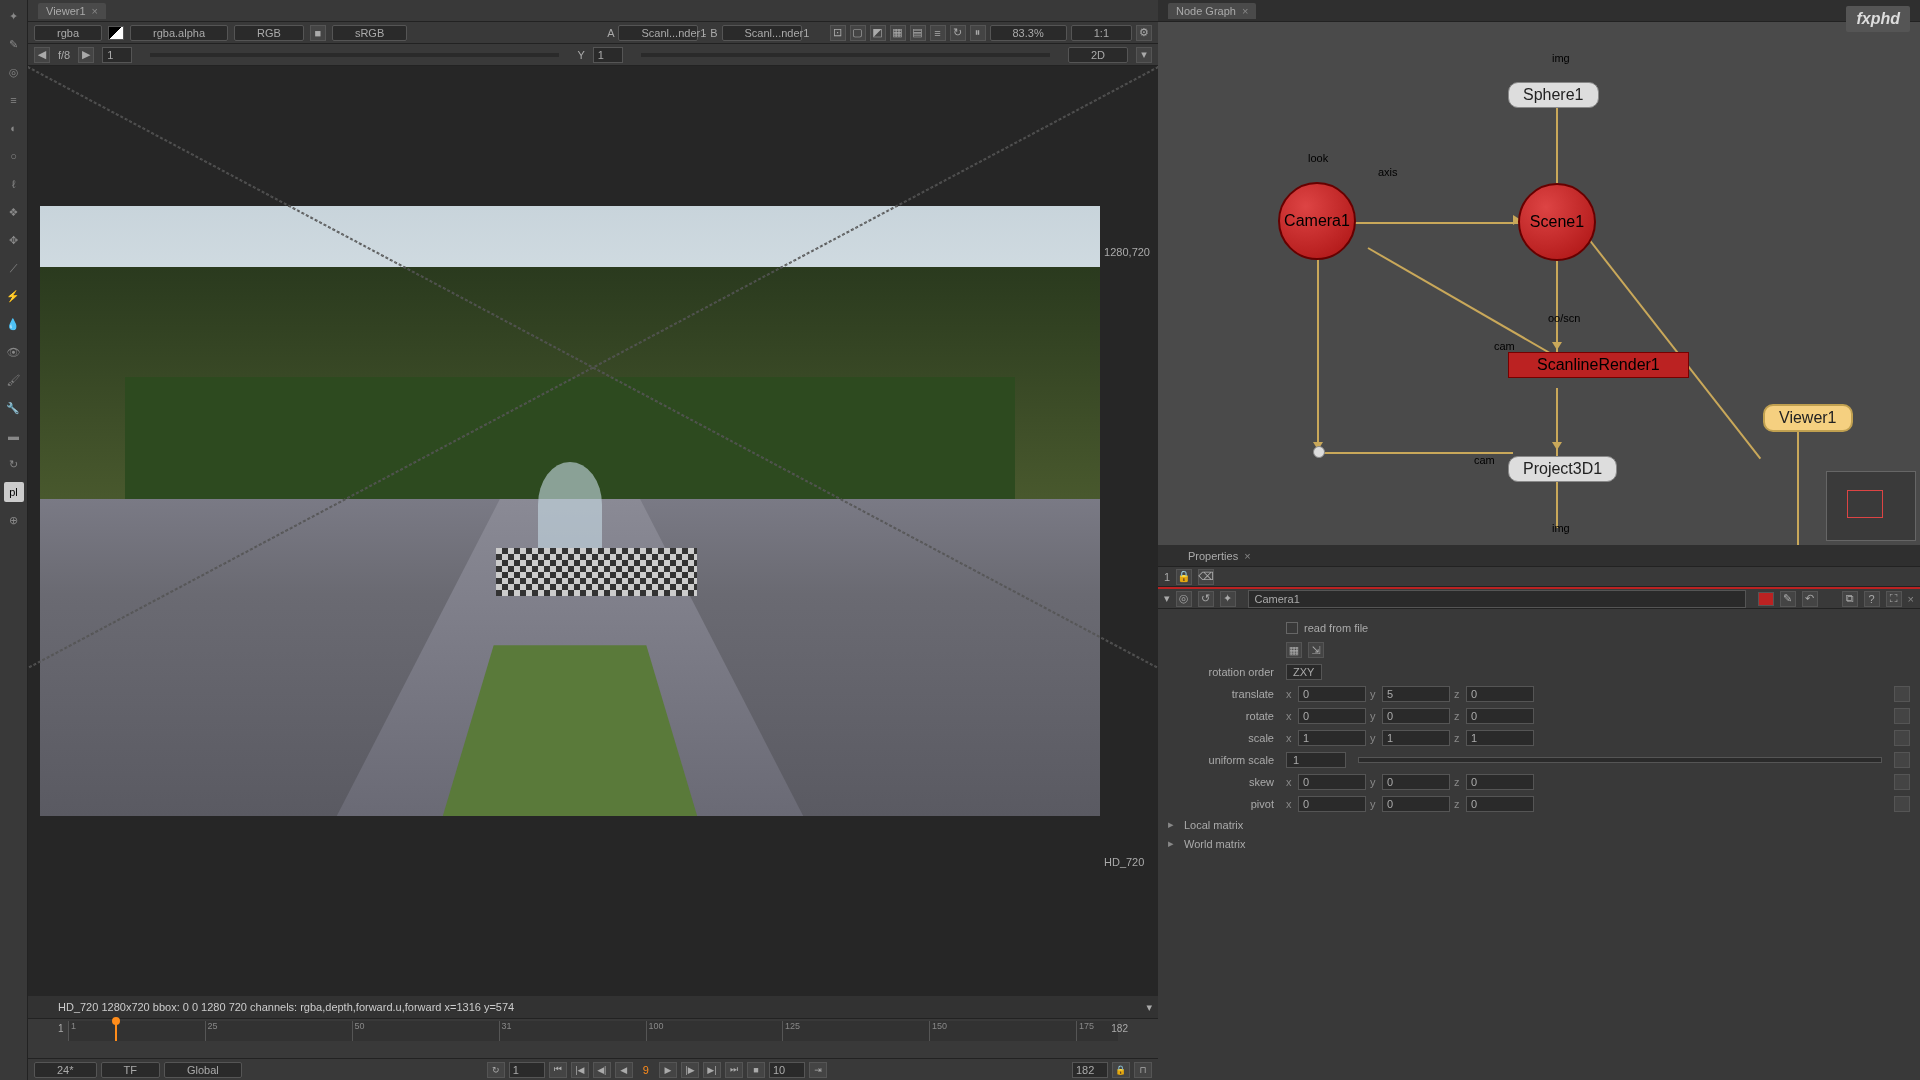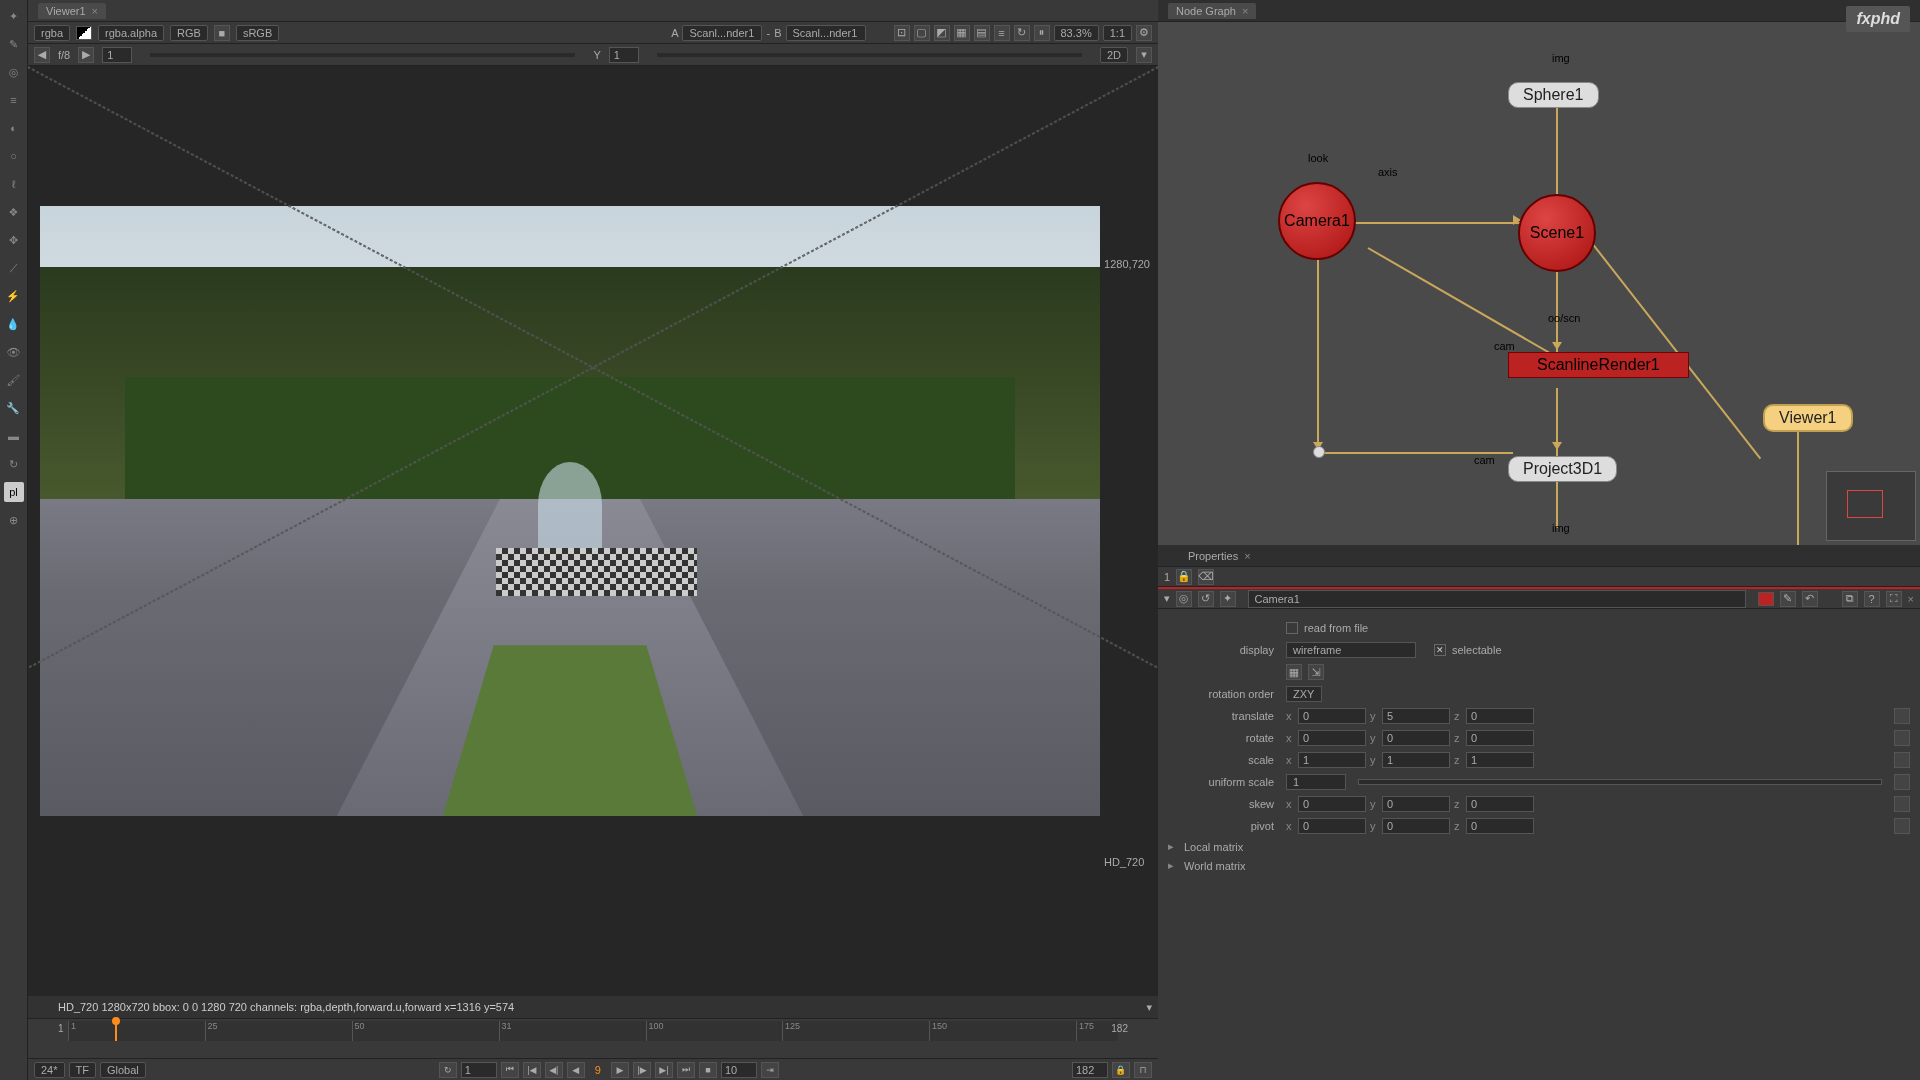--- a/index.html
+++ b/index.html
@@ -11,21 +11,21 @@
 .tool-icon.active { background:#555; border-radius:2px; }
 
 
 .viewer-panel { position:absolute; left:28px; top:0; width:1130px; height:1080px; background:#323232; }
 .viewer-tabs { height:22px; background:#393939; display:flex; align-items:center; padding-left:10px; gap:6px; border-bottom:1px solid #222; }
 .viewer-tab { background:#4a4a4a; padding:2px 8px; display:flex; align-items:center; gap:6px; border-radius:2px 2px 0 0; }
 .close-x { color:#888; cursor:pointer; }
 
 .viewer-toolbar1 { height:22px; background:#393939; display:flex; align-items:center; padding:0 6px; gap:6px; border-bottom:1px solid #222; }
 .viewer-toolbar2 { height:22px; background:#393939; display:flex; align-items:center; padding:0 6px; gap:8px; border-bottom:1px solid #222; }
-.tb-sel { background:#2a2a2a; border:1px solid #555; padding:1px 6px; border-radius:2px; height:16px; display:flex; align-items:center; }
+.tb-sel { background:#2a2a2a; border:1px solid #555; padding:1px 22px; border-radius:2px; height:16px; display:flex; align-items:center; }
 .tb-swatch { width:16px; height:14px; background:linear-gradient(135deg,#000 50%,#fff 50%); border:1px solid #555; }
 .tb-btn { width:16px; height:16px; background:#444; border:1px solid #555; display:flex; align-items:center; justify-content:center; cursor:pointer; }
 .tb-right { margin-left:auto; display:flex; align-items:center; gap:4px; }
 .tb-input { background:#2a2a2a; border:1px solid #555; padding:1px 4px; width:30px; height:16px; color:#aaa; }
 
 .viewer-content { position:absolute; left:0; top:66px; right:0; bottom:84px; background:#262626; overflow:hidden; }
 .viewer-image { position:absolute; left:12px; top:140px; width:1060px; height:610px; }
 .sky { position:absolute; left:0; top:0; width:100%; height:28%; background:linear-gradient(#c8d4db,#dce5ea); }
 .trees { position:absolute; left:0; top:10%; width:100%; height:40%; background:linear-gradient(#2a3a1e,#4a5a2e); }
 .hedge { position:absolute; left:8%; top:28%; width:84%; height:24%; background:#2d4a1f; }
@@ -174,21 +174,21 @@
     <div class="viewer-image">
       <div class="sky"></div>
         <div class="trees"></div>
         <div class="hedge"></div>
       <div class="ground"></div>
         <div class="path"></div>
         <div class="grass-strip"></div>
       <div class="fountain"></div>
         <div class="checker"></div>
     </div>
-    <div class="res-label" style="right:8px;top:192px">1280,720</div>
+    <div class="res-label" style="right:8px;top:180px">1280,720</div>
     <div class="res-label" style="left:1076px;top:790px">HD_720</div>
     <div class="dashed-overlay">
       <div class="dash-line" style="left:0;top:0;width:200%;transform:rotate(28deg);transform-origin:0 0"></div>
       <div class="dash-line" style="right:0;top:0;width:200%;transform:rotate(-28deg);transform-origin:100% 0"></div>
     </div>
   </div>
 
   <div class="info-bar">HD_720 1280x720  bbox: 0 0 1280 720 channels: rgba,depth,forward.u,forward  x=1316 y=574</div>
   <div class="down-arrow">▾</div>
 
@@ -263,21 +263,21 @@
     <div class="node-label" style="left:394px;top:30px">img</div>
     <div class="node-label" style="left:150px;top:130px">look</div>
     <div class="node-label" style="left:220px;top:144px">axis</div>
     <div class="node-label" style="left:390px;top:290px">oo/scn</div>
     <div class="node-label" style="left:336px;top:318px">cam</div>
     <div class="node-label" style="left:316px;top:432px">cam</div>
     <div class="node-label" style="left:394px;top:500px">img</div>
 
     <div class="node node-pill" style="left:350px;top:60px">Sphere1</div>
     <div class="node node-circle" style="left:120px;top:160px">Camera1</div>
-    <div class="node node-circle" style="left:360px;top:172px">Scene1</div>
+    <div class="node node-circle" style="left:360px;top:161px">Scene1</div>
     <div class="node node-rect" style="left:350px;top:330px">ScanlineRender1</div>
     <div class="node node-pill" style="left:350px;top:434px">Project3D1</div>
     <div class="node node-pill viewer" style="left:605px;top:382px">Viewer1</div>
     <div style="position:absolute;left:155px;top:424px;width:12px;height:12px;background:#ddd;border-radius:50%;border:1px solid #888"></div>
 
     <div class="navigator">
         <div class="nav-inner"></div>
       </div>
   </div>
 </div>
@@ -307,27 +307,20 @@
     <div class="tb-btn">⛶</div>
     <span class="close-x">×</span>
   </div>
   <div class="prop-body">
     <div class="prop-row">
       <div class="prop-label"></div>
       <span class="chk"></span>
       <span>read from file</span>
     </div>
     <div class="prop-row">
-      <div class="prop-label">display</div>
-      <div class="prop-field" style="width:130px">wireframe</div>
-      <span style="width:6px"></span>
-      <span class="chk on"></span>
-      <span>selectable</span>
-    </div>
-    <div class="prop-row">
       <div class="prop-label"></div>
       <div class="tb-btn">▦</div>
       <div class="tb-btn">⇲</div>
     </div>
     <div class="prop-row">
       <div class="prop-label">rotation order</div>
       <div class="prop-field" style="width:36px">ZXY</div>
     </div>
 
     <div class="prop-row">

